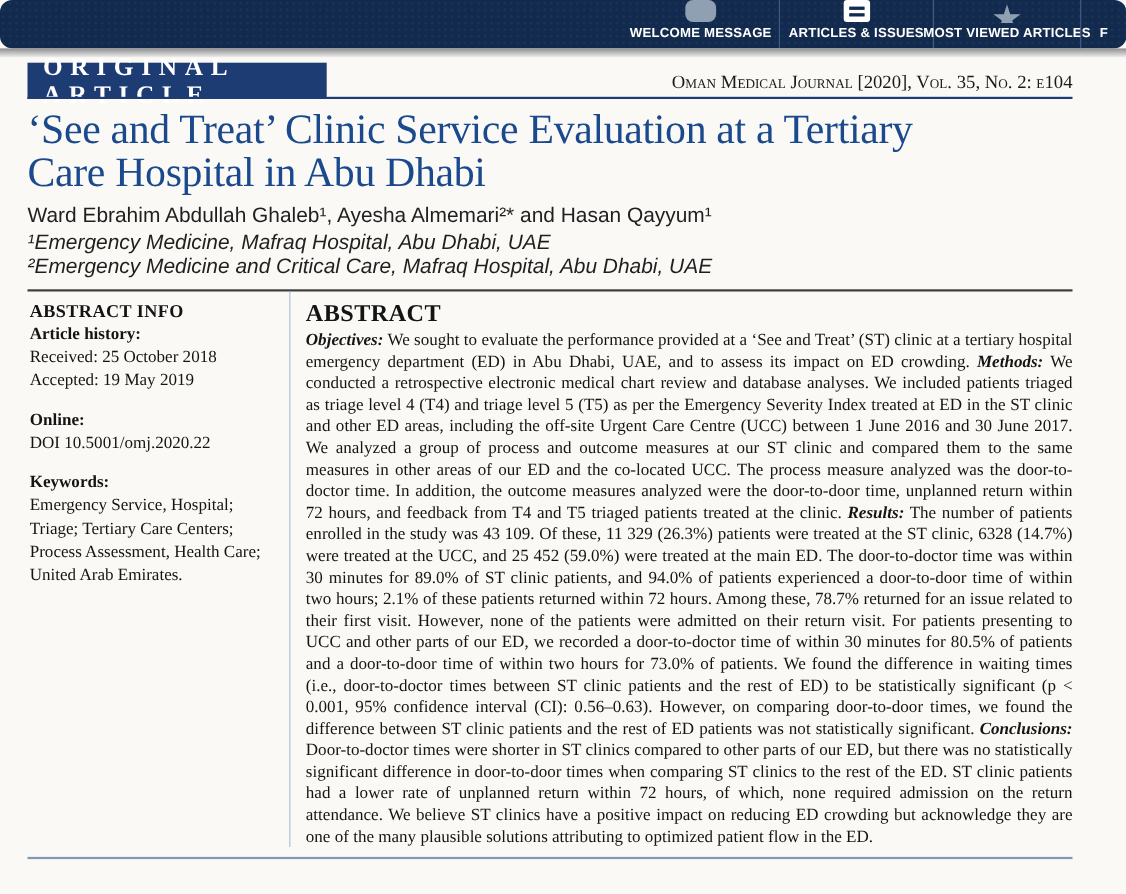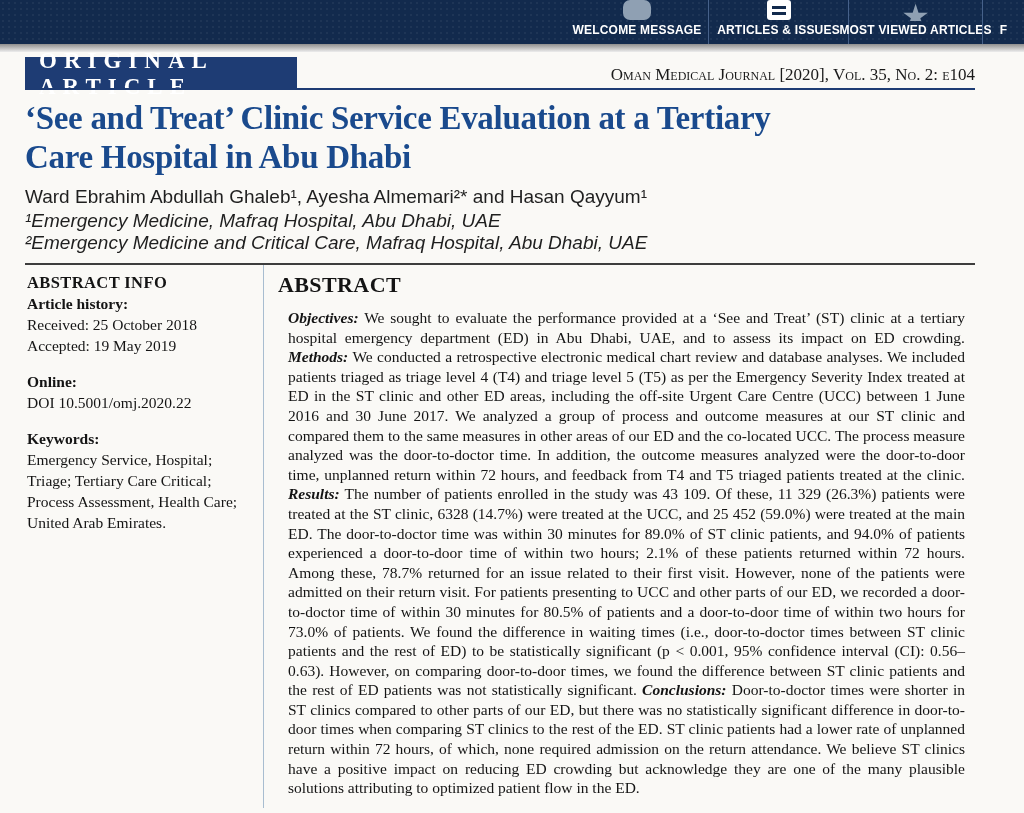--- a/index.html
+++ b/index.html
@@ -8,20 +8,21 @@
     background:#faf9f6;
     font-family:"Liberation Serif", serif;
     color:#141414;
     position:relative;
   }
   
   .header{
     position:relative;height:44px;background:#122a4d;overflow:hidden;
     background-image:radial-gradient(rgba(255,255,255,0.05) 1px, transparent 1px);
     background-size:6px 6px;
+    border-radius:11px;
   }
   .nav-item{
     position:absolute;top:0;height:44px;
     display:flex;flex-direction:column;align-items:center;justify-content:flex-end;
     padding-bottom:7px;box-sizing:border-box;cursor:pointer;
   }
   .nav-sep{position:absolute;top:0;bottom:0;width:1px;background:#46618a;}
   .nav-label{
     font-family:"Liberation Sans", sans-serif;font-weight:bold;
     font-size:12px;color:#ffffff;letter-spacing:0.2px;white-space:nowrap;
@@ -41,40 +42,40 @@
     background:#1e3c74;color:#ffffff;
     font-weight:bold;font-size:23px;letter-spacing:7px;
     display:flex;align-items:center;padding-left:14px;
   }
   .banner-rule{position:absolute;left:0;right:0;bottom:0;height:2px;background:#1e3c74;}
   .citation{
     position:absolute;right:0;bottom:5px;
     font-variant:small-caps;font-size:17px;color:#1a1a1a;white-space:nowrap;
   }
   .title{
-    margin-top:9px;color:#1a4a8d;font-weight:bold;
-    font-size:33px;line-height:39px;letter-spacing:-0.3px;white-space:nowrap;
+    margin-top:9px;color:#1a4a8d;font-weight:normal;
+    font-size:38px;line-height:39px;letter-spacing:-0.3px;white-space:nowrap;
   }
   .authors{
     margin-top:9px;font-family:"Liberation Sans", sans-serif;
     font-size:19px;color:#1f1f1f;
   }
   .affil{
     font-family:"Liberation Sans", sans-serif;font-style:italic;
     font-size:19px;line-height:22px;color:#1f1f1f;margin-top:2px;
   }
   .cols{display:flex;border-top:2px solid #3d3d3d;margin-top:9px;}
   .aside{width:238px;padding:7px 12px 0 2px;box-sizing:border-box;font-size:15.5px;line-height:21px;}
   .v-divider{width:1px;background:#a8bdd0;}
   .abs-col{flex:1;padding:7px 0 0 14px;box-sizing:border-box;}
   .info-heading{font-weight:bold;font-size:16.5px;letter-spacing:0.4px;}
   .info-label{font-weight:bold;}
   .info-group{margin-bottom:15px;}
   .abs-heading{font-weight:bold;font-size:22px;letter-spacing:0.4px;margin-bottom:2px;}
-  .abs-text{font-size:15.5px;line-height:19.6px;text-align:justify;margin:10px;}
+  .abs-text{font-size:15.5px;line-height:19.6px;text-align:justify;margin:0;}
   .runin{font-weight:bold;font-style:italic;}
   .bottom-rule{height:2px;background:#7e99b4;margin-top:9px;}
 </style>
 </head>
 <body>
 
 <div class="header">
   <div class="nav-item" style="left:566px;width:142px;">
     <div class="ico-welcome"></div>
     <div class="nav-label">WELCOME MESSAGE</div>
@@ -124,21 +125,21 @@
         <div class="info-label">Article history:</div>
         <div>Received: 25 October 2018</div>
         <div>Accepted: 19 May 2019</div>
       </div>
       <div class="info-group">
         <div class="info-label">Online:</div>
         <div>DOI 10.5001/omj.2020.22</div>
       </div>
       <div class="info-group">
         <div class="info-label">Keywords:</div>
-        <div>Emergency Service, Hospital; Triage; Tertiary Care Critical; Process Assessment, Health Care; United Arab Emirates.</div>
+        <div>Emergency Service, Hospital; Triage; Tertiary Care Centers; Process Assessment, Health Care; United Arab Emirates.</div>
       </div>
     </div>
 
     <div class="v-divider"></div>
 
     <div class="abs-col">
       <div class="abs-heading">ABSTRACT</div>
       <p class="abs-text">
         <span class="runin">Objectives:</span>
         <span>We sought to evaluate the performance provided at a ‘See and Treat’ (ST) clinic at a tertiary hospital emergency department (ED) in Abu Dhabi, UAE, and to assess its impact on ED crowding.</span>

